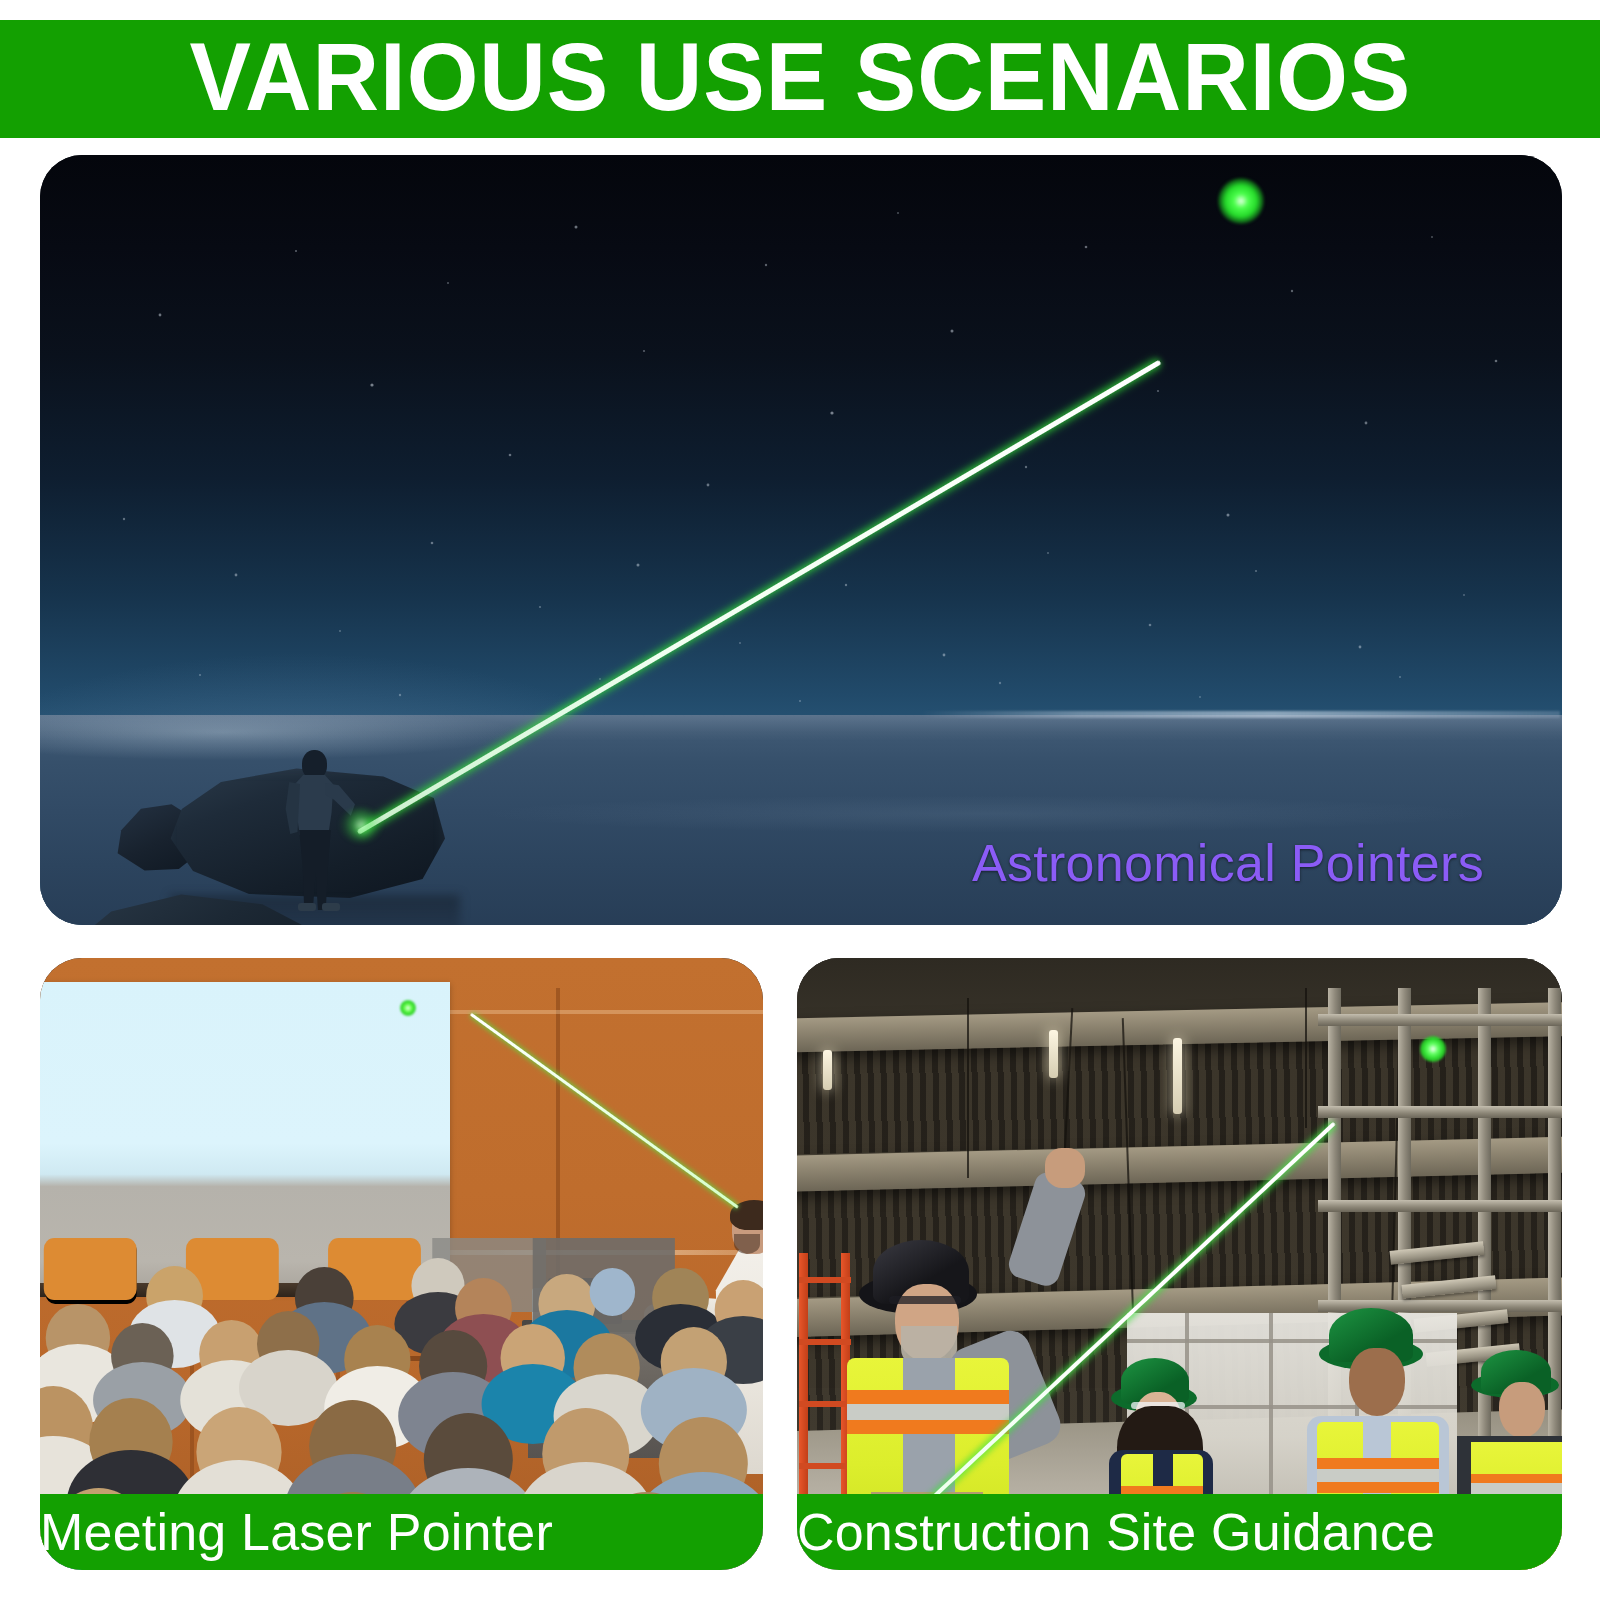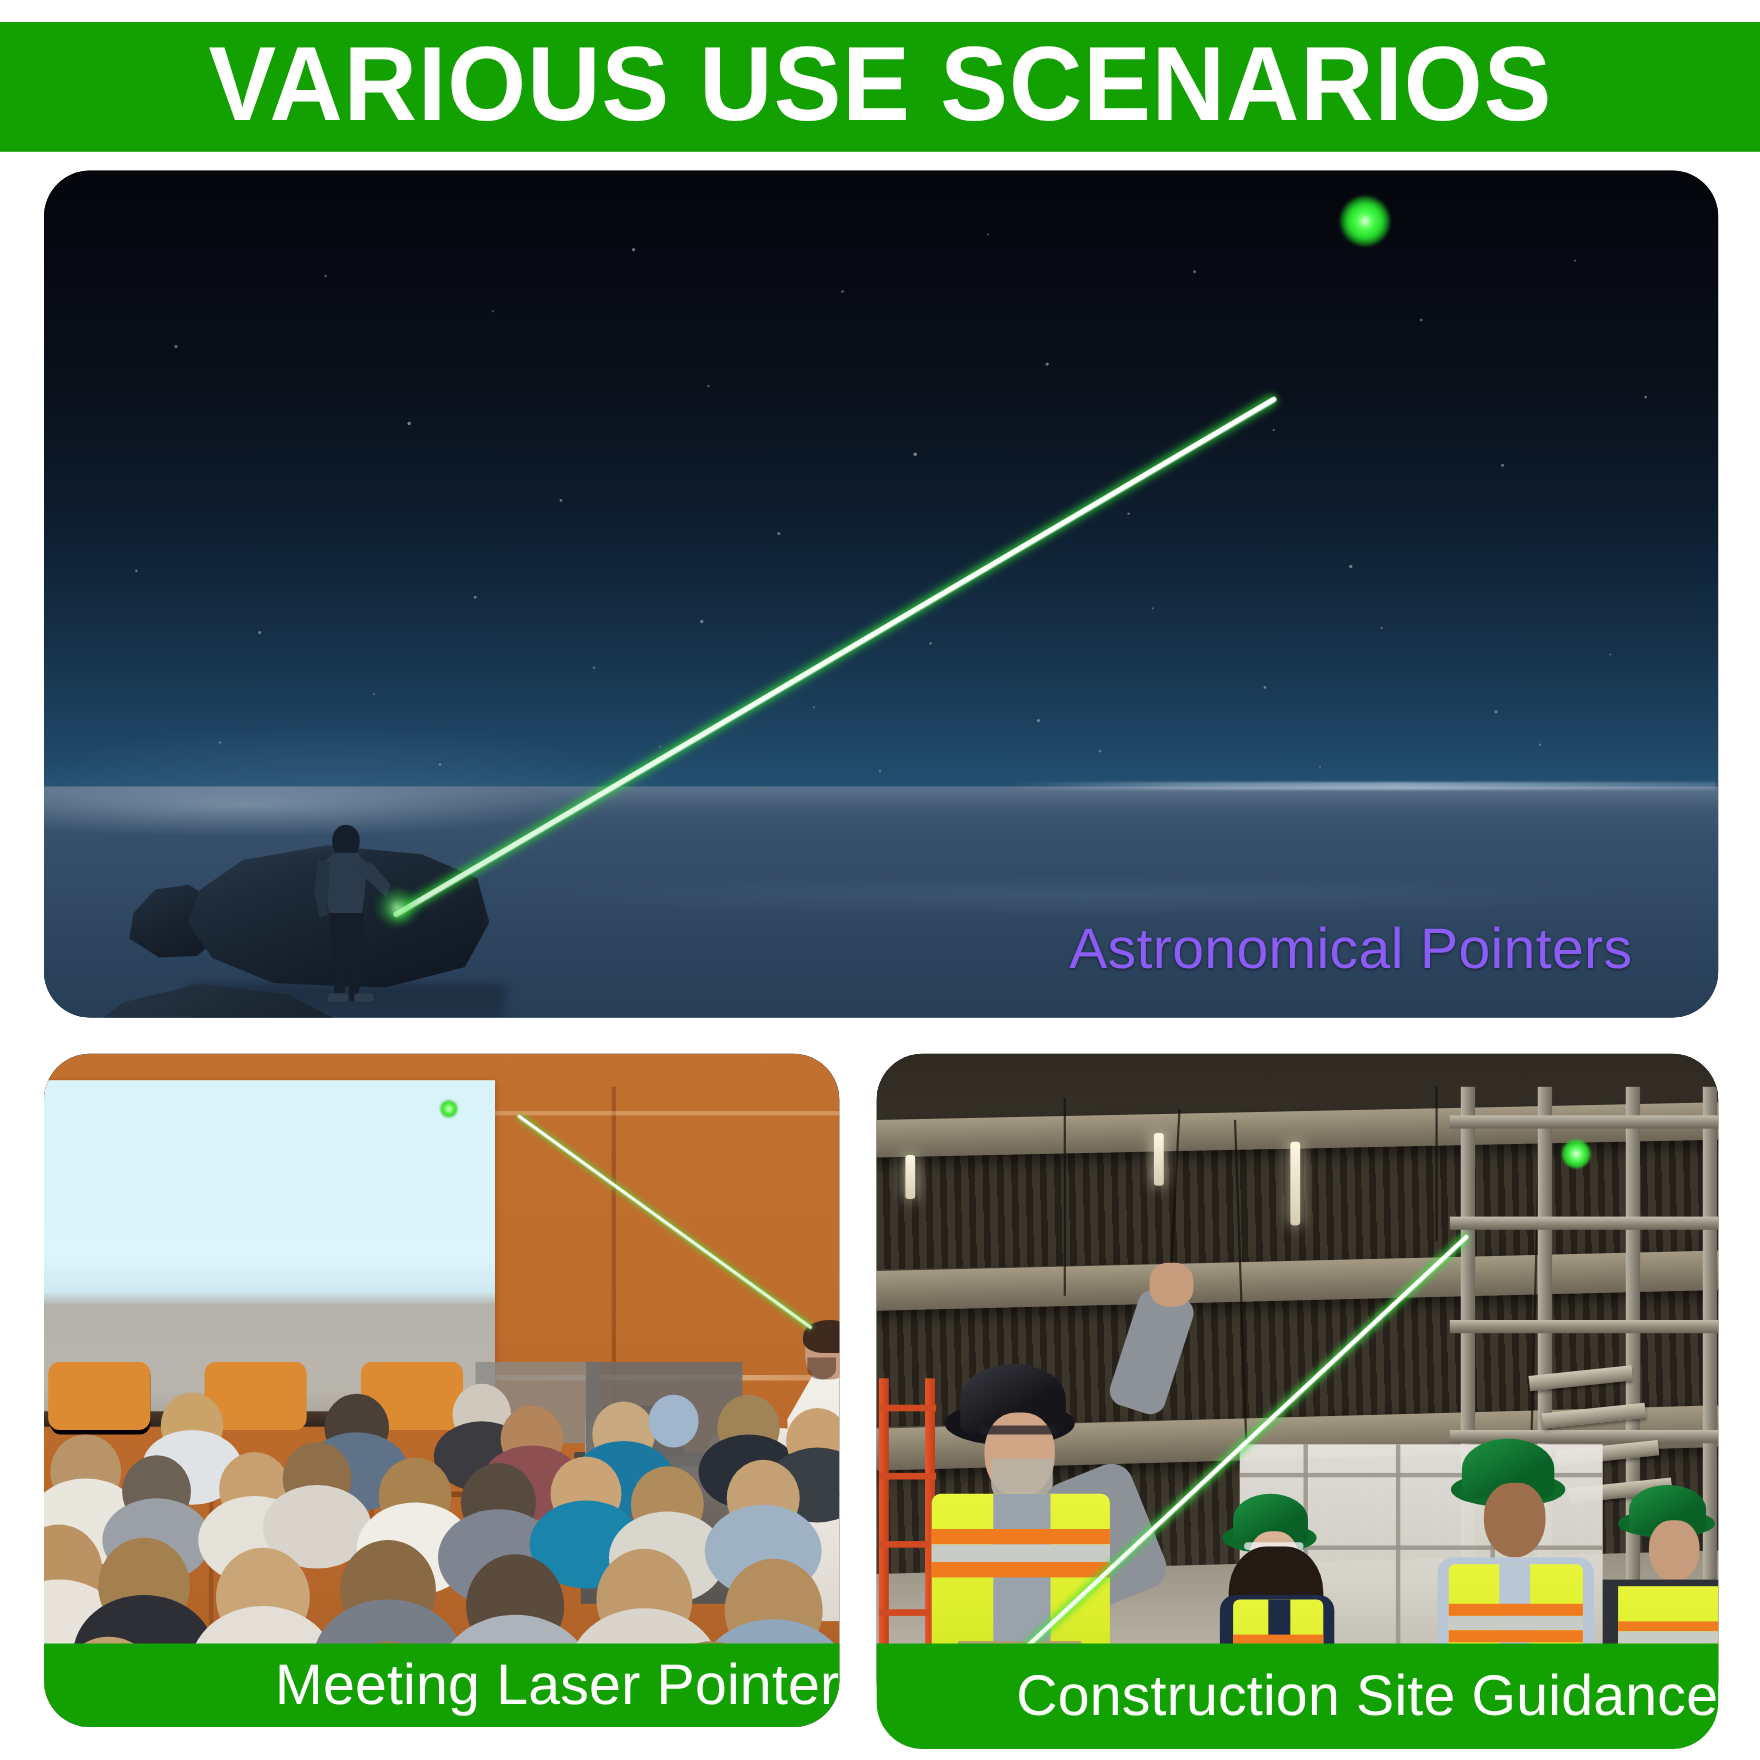--- a/index.html
+++ b/index.html
@@ -662,39 +662,39 @@
     background: radial-gradient(circle, #f2fff2 0%, #60ff60 28%, #2ad42a 55%, rgba(18,150,18,0) 100%);
     filter: blur(1px);
   }
 
   
   .caption-bar {
     position: absolute;
     background: #13a001;
     display: flex;
     align-items: center;
-    justify-content: flex-end;
+    justify-content: flex-start;
     color: #ffffff;
     font-size: 52px;
     font-weight: normal;
     letter-spacing: 0.2px;
     white-space: nowrap;
   }
   .caption-left {
     left: 40px;
     top: 1494px;
     width: 723px;
     height: 76px;
     border-radius: 0 0 42px 42px;
   }
   .caption-right {
     left: 797px;
     top: 1494px;
     width: 765px;
-    height: 96px;
+    height: 76px;
     border-radius: 0 0 42px 42px;
   }
 </style>
 </head>
 <body>
 
 <div class="header-banner">
   <div class="header-title">VARIOUS USE SCENARIOS</div>
 </div>
 

